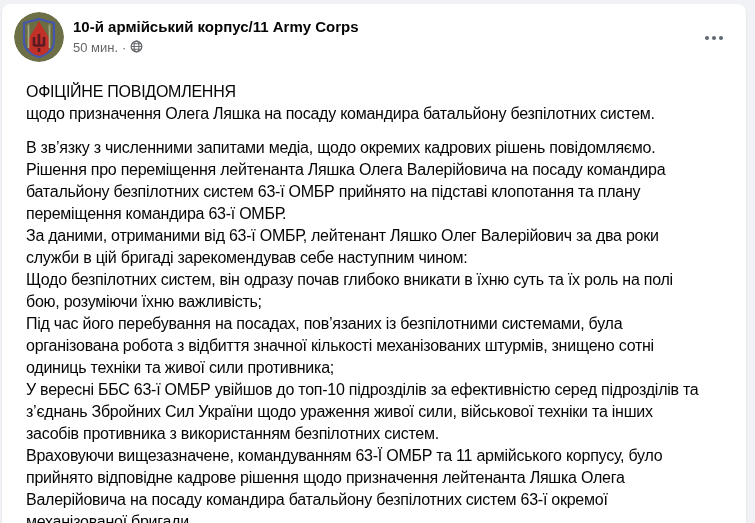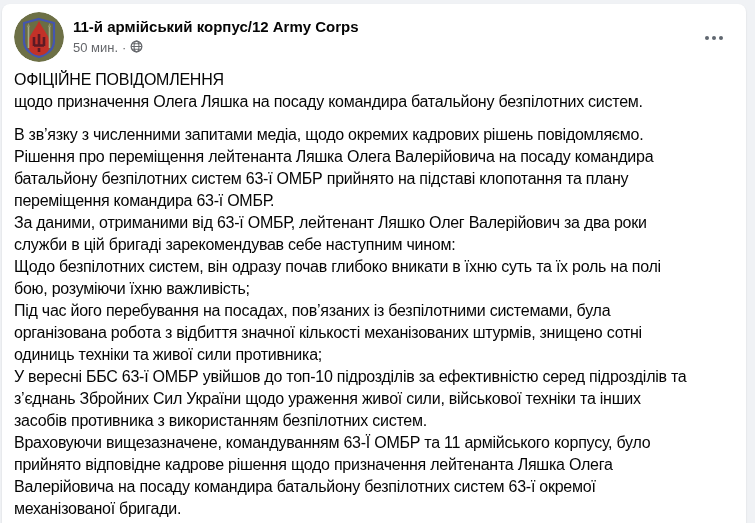--- a/index.html
+++ b/index.html
@@ -77,21 +77,21 @@
   }
   .post-body {
     padding: 7px 16px 12px 12px;
     font-size: 16px;
     line-height: 22px;
     letter-spacing: -0.25px;
     color: #050505;
   }
   .post-body p {
     white-space: pre-line;
-    margin: 0;
+    margin: 12px;
   }
   .post-body p.para-1 { margin-bottom: 11px; }
 </style>
 </head>
 <body>
 
 <div class="post-card">
 
   <div class="post-header">
 
@@ -100,21 +100,21 @@
         <circle cx="25" cy="25" r="25" fill="#6d7046"></circle>
         <path d="M25 7 L40 11 L40 29 Q40 40 25 45 Q10 40 10 29 L10 11 Z" fill="#6a6d44" stroke="#4455b0" stroke-width="2.2"></path>
         <path d="M25 9 C29 18 36 24 36 32 C36 40 30 43.5 25 43.5 C20 43.5 14 40 14 32 C14 24 21 18 25 9 Z" fill="#c23128"></path>
         <path d="M20 25 v9 M25 22 v12 M30 25 v9 M20 33.5 h10 M25 36 v4" stroke="#5c1a24" stroke-width="2.6" fill="none"></path>
         <path d="M14.5 14 v22 M35.5 14 v22" stroke="#a9ad8a" stroke-width="1.6"></path>
         <path d="M14.5 11 l1.7 4 h-3.4 Z M35.5 11 l1.7 4 h-3.4 Z" fill="#8e926d"></path>
       </svg>
     </div>
 
     <div class="header-text">
-      <a class="author-name">11-й армійський корпус/12 Army Corps</a>
+      <a class="author-name">10-й армійський корпус/11 Army Corps</a>
       <div class="meta-row">
         <span>50 мин.</span>
         <span class="dot-sep">·</span>
         <span class="globe">
           <svg width="13" height="13" viewBox="0 0 16 16">
             <circle cx="8" cy="8" r="6.6" fill="none" stroke="#65676b" stroke-width="1.5"></circle>
             <ellipse cx="8" cy="8" rx="3" ry="6.6" fill="none" stroke="#65676b" stroke-width="1.3"></ellipse>
             <path d="M1.6 8 h12.8 M2.6 4.6 h10.8 M2.6 11.4 h10.8" stroke="#65676b" stroke-width="1.3" fill="none"></path>
           </svg>
         </span>

